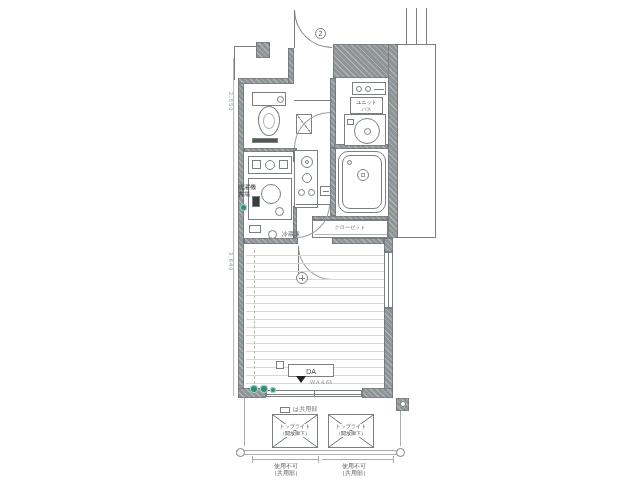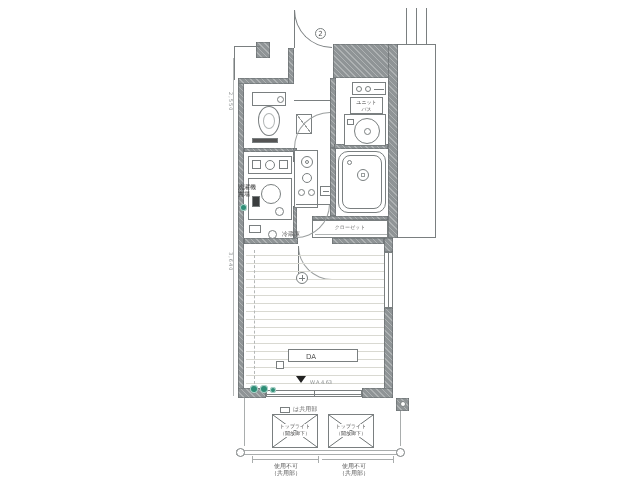--- a/index.html
+++ b/index.html
@@ -156,21 +156,21 @@
   <div class="circ" style="left:268px;top:230px;width:9px;height:9px;"></div>
   <span class="t" style="left:282px;top:231px;font-size:6px;color:#555;">冷蔵庫</span>
 
   <div class="floor" style="left:246px;top:248px;width:138px;height:138px;"></div>
   <div class="dash" style="left:254px;top:250px;height:134px;"></div>
   <div class="circ" style="left:296px;top:272px;width:12px;height:12px;background:#fff;">
     <div class="ln" style="left:2px;top:5px;width:6px;height:1px;"></div>
     <div class="ln" style="left:5px;top:2px;width:1px;height:6px;"></div>
   </div>
   <div class="bx" style="left:276px;top:361px;width:8px;height:8px;"></div>
-  <div class="bx" style="left:288px;top:349px;width:70px;height:13px;">
+  <div class="bx" style="left:288px;top:364px;width:46px;height:13px;">
     <span class="t tc" style="left:0;top:3px;width:44px;font-size:7px;color:#555;">DA</span>
   </div>
 
   <div class="greenmark" style="left:250px;top:385px;width:8px;height:8px;"></div>
   <div class="greenmark" style="left:260px;top:385px;width:8px;height:8px;"></div>
   <div class="greenmark" style="left:270px;top:387px;width:6px;height:6px;"></div>
   <div class="tri" style="left:296px;top:376px;"></div>
   <span class="t" style="left:310px;top:380px;font-size:5px;color:#8a8e8e;">W.A.4.63</span>
 
   <div class="ln" style="left:233px;top:58px;width:1px;height:338px;background:#b5b8b8;"></div>

